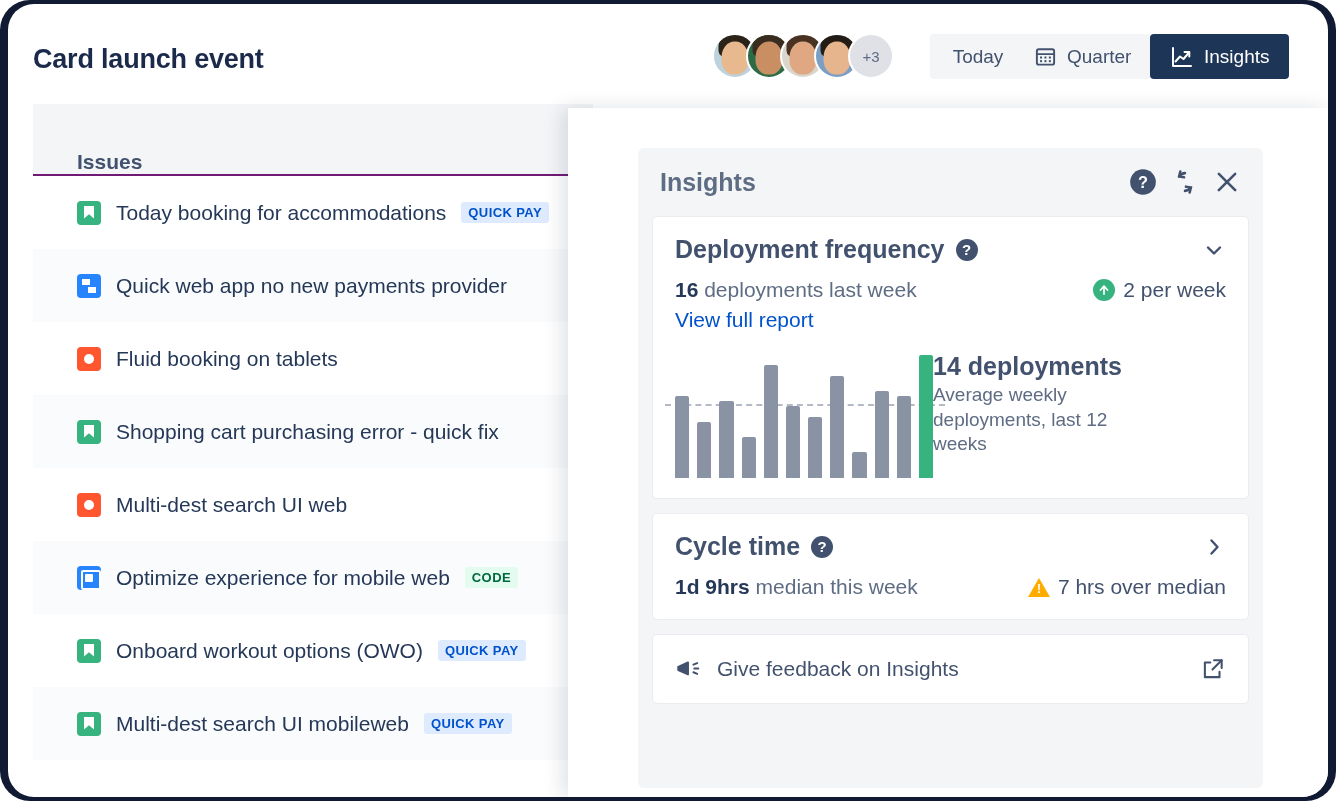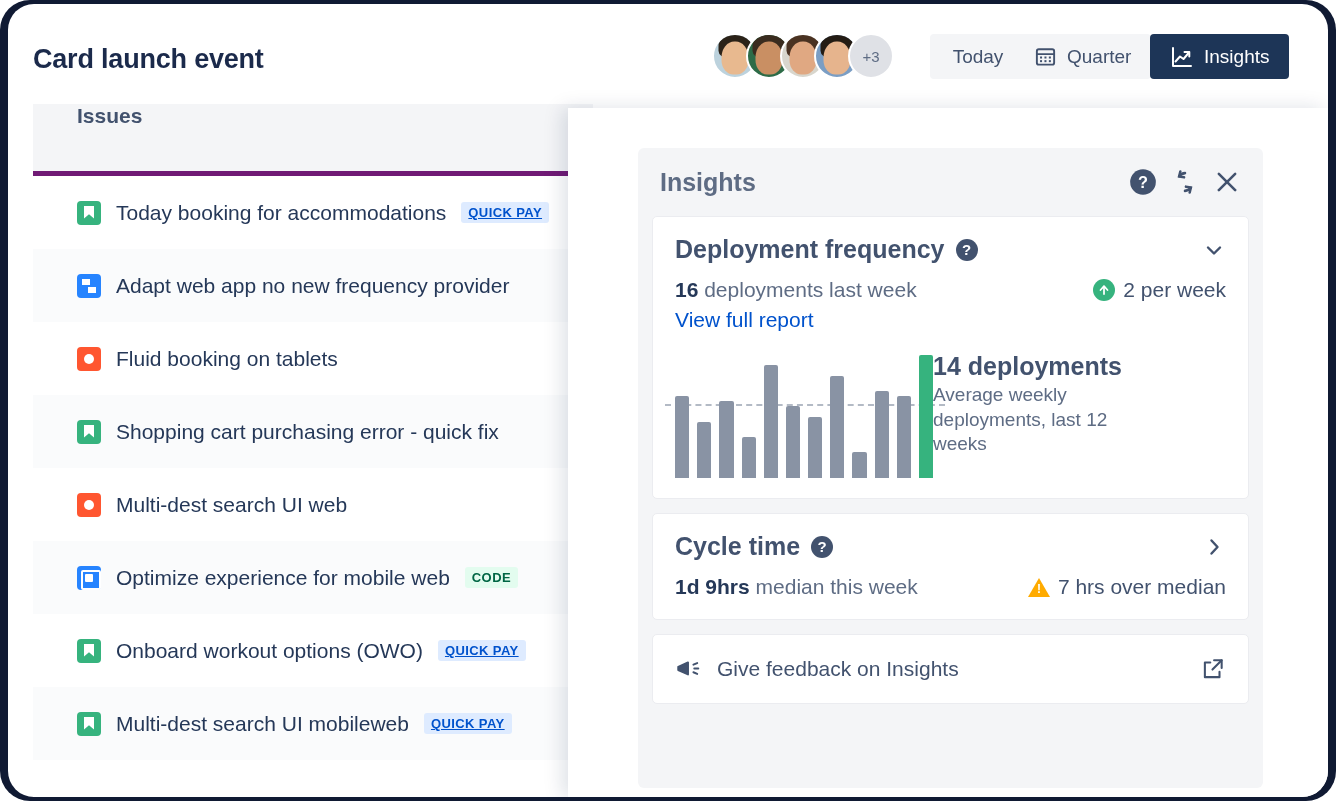--- a/index.html
+++ b/index.html
@@ -80,23 +80,23 @@
   }
 
   
   #issues-panel {
     position: absolute; left: 25px; top: 100px;
     width: 560px; height: 700px;
     background: #ffffff;
   }
   #issues-header {
     height: 72px; background: #f4f5f7;
-    display: flex; align-items: flex-start;
+    display: flex; align-items: flex-end;
     padding-left: 44px;
-    border-bottom: 5px solid #701a75;
+    border-bottom: 2px solid #701a75;
   }
   #issues-header-label {
     font-size: 21px; font-weight: bold; color: #42526e;
   }
   .issue-row {
     height: 73px; display: flex; align-items: center;
     padding-left: 44px; gap: 15px;
     background: #ffffff;
   }
   .issue-row.alt { background: #fafbfc; }
@@ -135,21 +135,21 @@
     z-index: 2;
   }
   .issue-title {
     font-size: 21px; color: #253858; white-space: nowrap;
   }
   .issue-badge {
     font-size: 13px; font-weight: bold; letter-spacing: .4px;
     padding: 3px 7px; border-radius: 3px; white-space: nowrap;
     flex: 0 0 auto;
   }
-  .issue-badge.blue  { background: #deebff; color: #0052cc; text-decoration: underline; }
+  .issue-badge.blue  { background: #deebff; color: #0052cc; }
   .issue-badge.green { background: #e3fcef; color: #006644; }
 
   
   #insights-panel {
     position: absolute; left: 560px; top: 104px;
     width: 760px; height: 689px;
     background: #ffffff;
     box-shadow: -6px 0 18px rgba(9,30,66,0.13);
   }
   #insights-inner {
@@ -328,21 +328,21 @@
         <div id="issues-header-label">Issues</div>
       </div>
       <div id="issues-list">
           <div class="issue-row">
             <div class="issue-icon story"></div>
             <div class="issue-title">Today booking for accommodations</div>
             <div class="issue-badge blue">QUICK PAY</div>
           </div>
           <div class="issue-row alt">
             <div class="issue-icon task"></div>
-            <div class="issue-title">Adapt web app no new frequency provider</div>
+            <div class="issue-title">Quick web app no new payments provider</div>
           </div>
           <div class="issue-row">
             <div class="issue-icon bug"></div>
             <div class="issue-title">Fluid booking on tablets</div>
           </div>
           <div class="issue-row alt">
             <div class="issue-icon story"></div>
             <div class="issue-title">Shopping cart purchasing error - quick fix</div>
           </div>
           <div class="issue-row">

